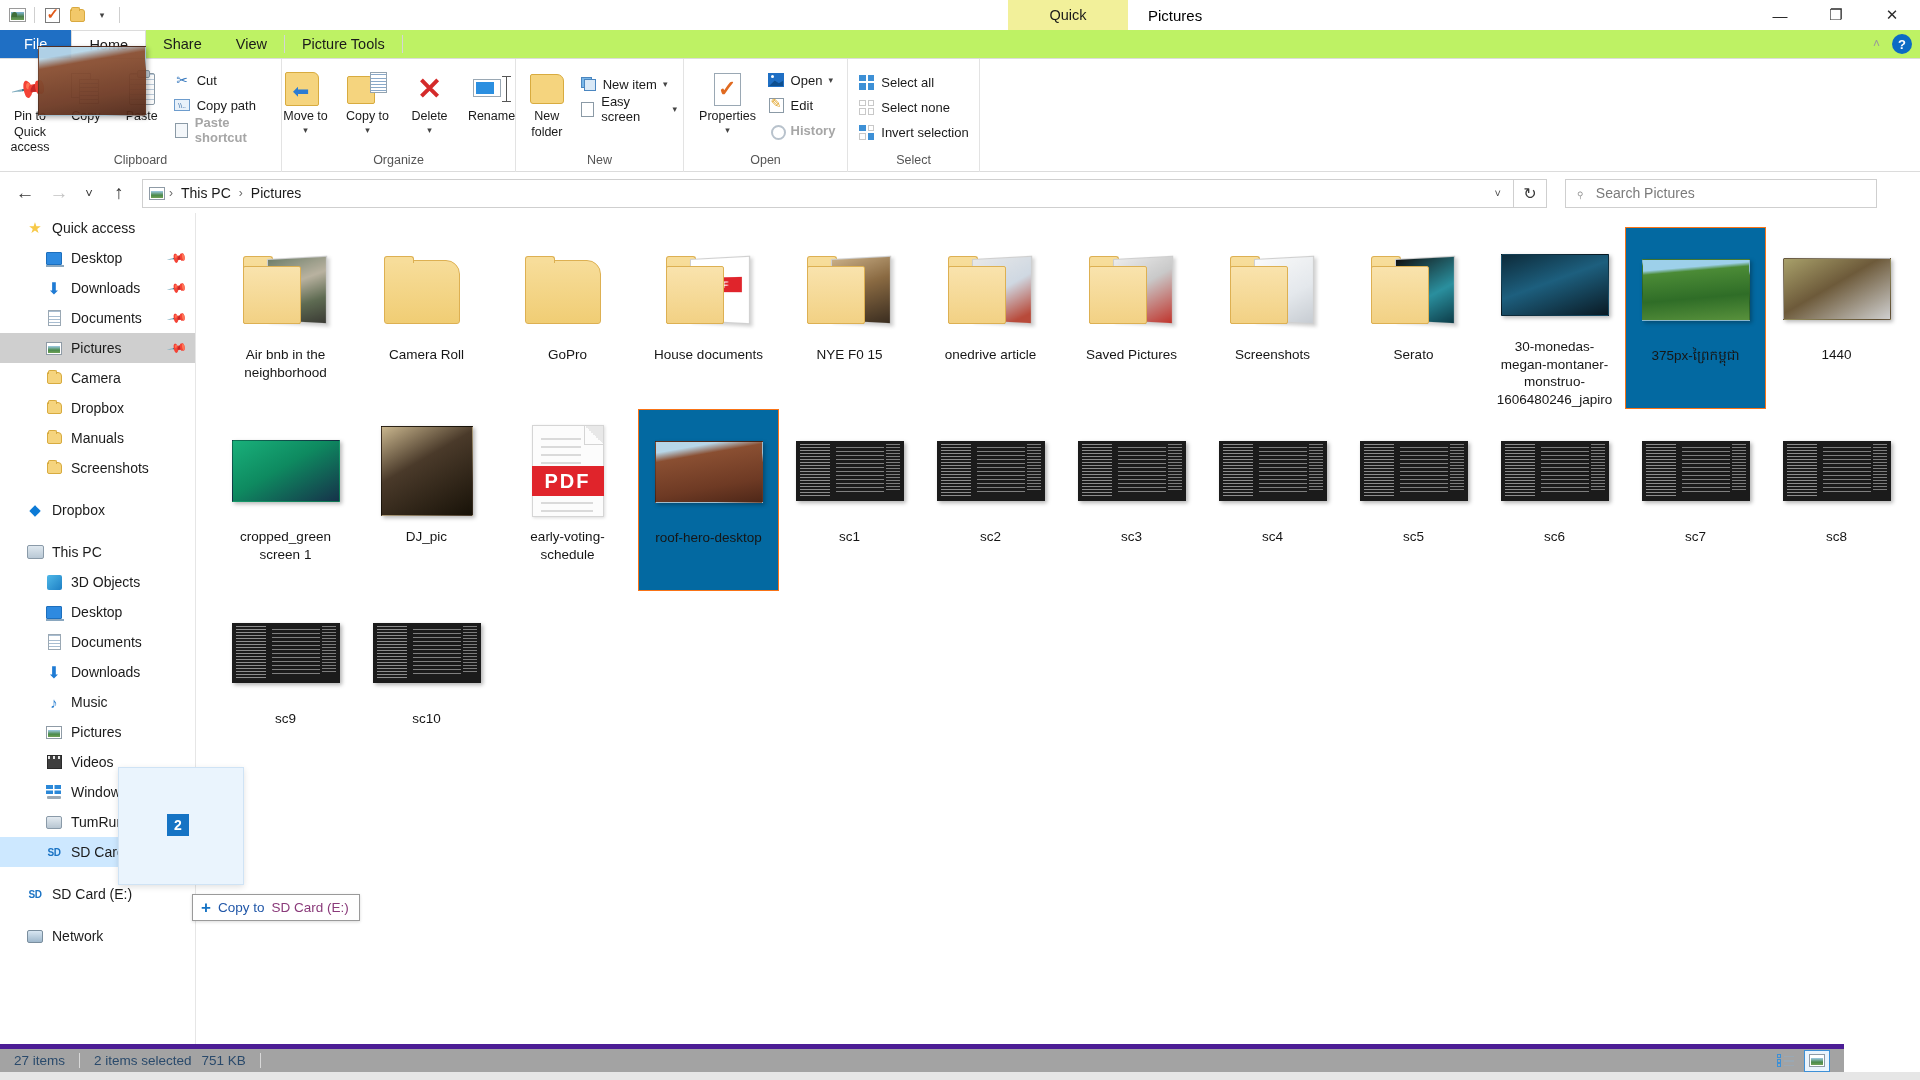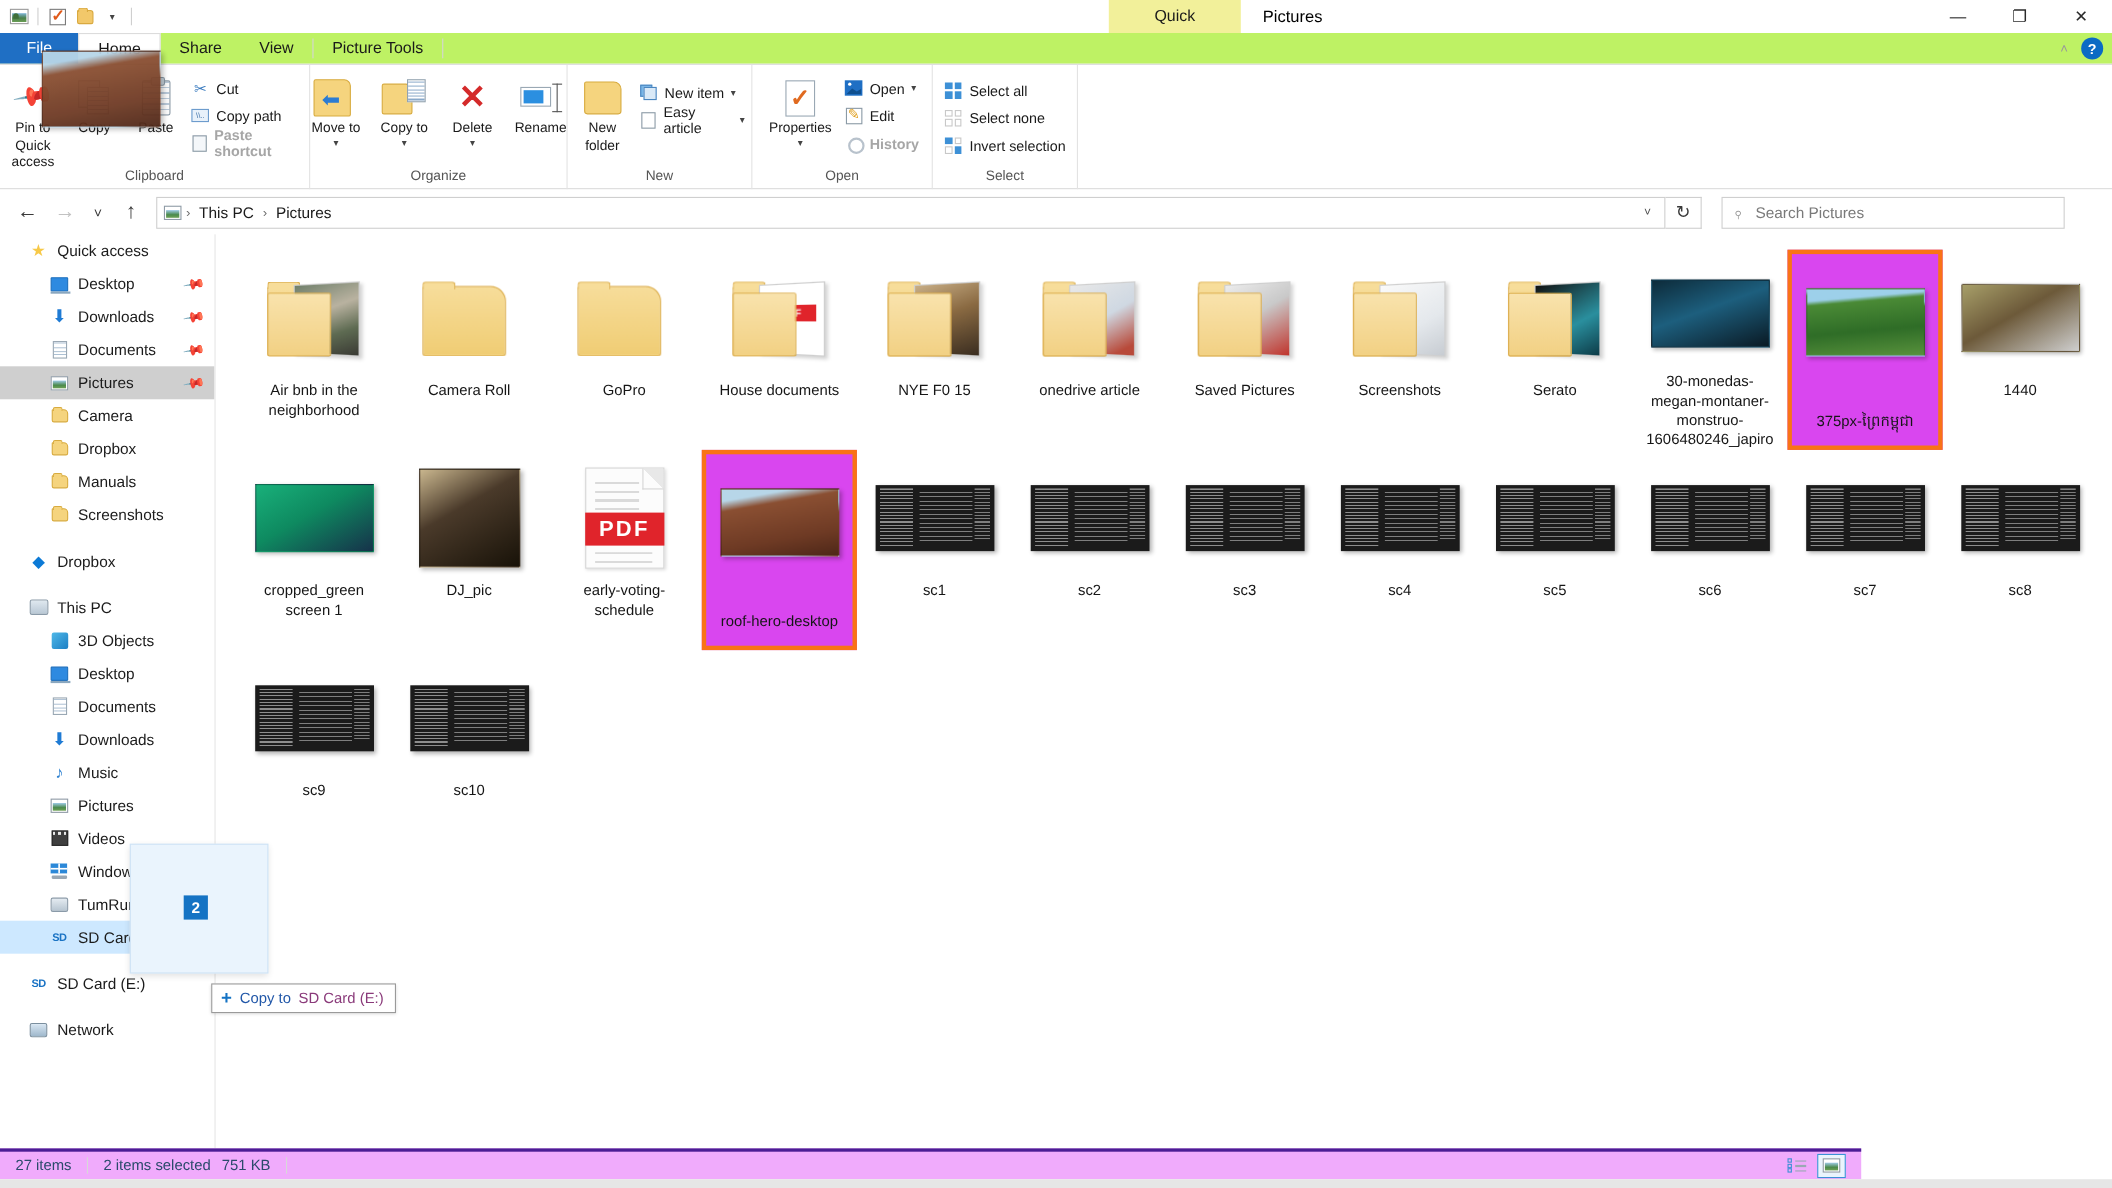--- a/index.html
+++ b/index.html
@@ -279,21 +279,21 @@
   .content {
     position: absolute; left: 197px; top: 213px; width: 1723px; height: 831px;
     background: #ffffff; overflow: hidden;
   }
   .grid { position: relative; padding: 14px 0 0 18px; display: flex; flex-wrap: wrap;
           align-content: flex-start; }
   .cell {
     width: 141px; height: 182px; display: flex; flex-direction: column; align-items: center;
     padding-top: 8px; position: relative;
   }
-  .cell.selected { background: #d946ef; border: 4px solid #f97316; gap: 24px; }
+  .cell.selected { background: #0369a1; border: 1px solid #f97316; }
   .thumb-wrap { height: 108px; display: flex; align-items: center; justify-content: center; }
   .cell-label {
     font-size: 13.5px; color: #161616; text-align: center; line-height: 1.32;
     width: 125px; word-break: break-word; margin-top: 3px;
   }
 
   
   .folder {
     width: 86px; height: 70px; position: relative;
   }
@@ -388,22 +388,22 @@
     position: absolute; left: 192px; top: 894px; height: 27px; background: #fff;
     border: 1px solid #9a9a9a; display: flex; align-items: center; gap: 7px;
     padding: 0 10px 0 8px; z-index: 44; box-shadow: 0 1px 3px rgba(0,0,0,.15);
   }
   .drag-tip .plus { color: #1573c4; font-size: 17px; font-weight: bold; line-height: 1; }
   .drag-tip .txt { font-size: 13.5px; color: #2157a8; }
   .drag-tip .drv { color: #8a3a7a; }
 
   
   .statusbar {
-    position: absolute; left: 0; bottom: 8px; width: 1692px; height: 28px;
-    border-top: 3px solid #4c1d95; background: #f0abfc; display: flex; align-items: center;
+    position: absolute; left: 0; bottom: 8px; width: 1844px; height: 28px;
+    border-top: 5px solid #4c1d95; background: #a3a3a3; display: flex; align-items: center;
     padding: 0 14px;
   }
   .st-text { font-size: 13.5px; color: #2a4a6b; }
   .st-sep { width: 1px; height: 15px; background: #d8d8d8; margin: 0 14px; }
   .viewbtns { margin-left: auto; display: flex; align-items: center; gap: 6px; }
   .vbtn { width: 26px; height: 22px; display: flex; align-items: center; justify-content: center; }
   .vbtn.active { border: 1px solid #3d90d6; background: #eaf4fd; }
   .vi-details { width: 17px; height: 13px; position: relative; }
   .vi-details span { position: absolute; left: 0; width: 4px; height: 4px; border: 1px solid #3d90d6; }
   .vi-details i { position: absolute; left: 7px; width: 10px; height: 1.5px; background: #9aa8b4; }
@@ -562,21 +562,21 @@
           <span class="si">
               <span class="si-newitem"></span>
             </span>
           <span>New item</span>
           <span class="caret-sm">▾</span>
         </div>
         <div class="smallbtn">
           <span class="si">
               <span class="si-easy"></span>
             </span>
-          <span>Easy article</span>
+          <span>Easy screen</span>
           <span class="caret-sm">▾</span>
         </div>
       </div>
     </div>
     <div class="rgroup-label">New</div>
   </div>
 
   <div class="rgroup" style="width:164px;">
     <div class="rgroup-body">
       <div class="bigbtn" style="width:72px;">

